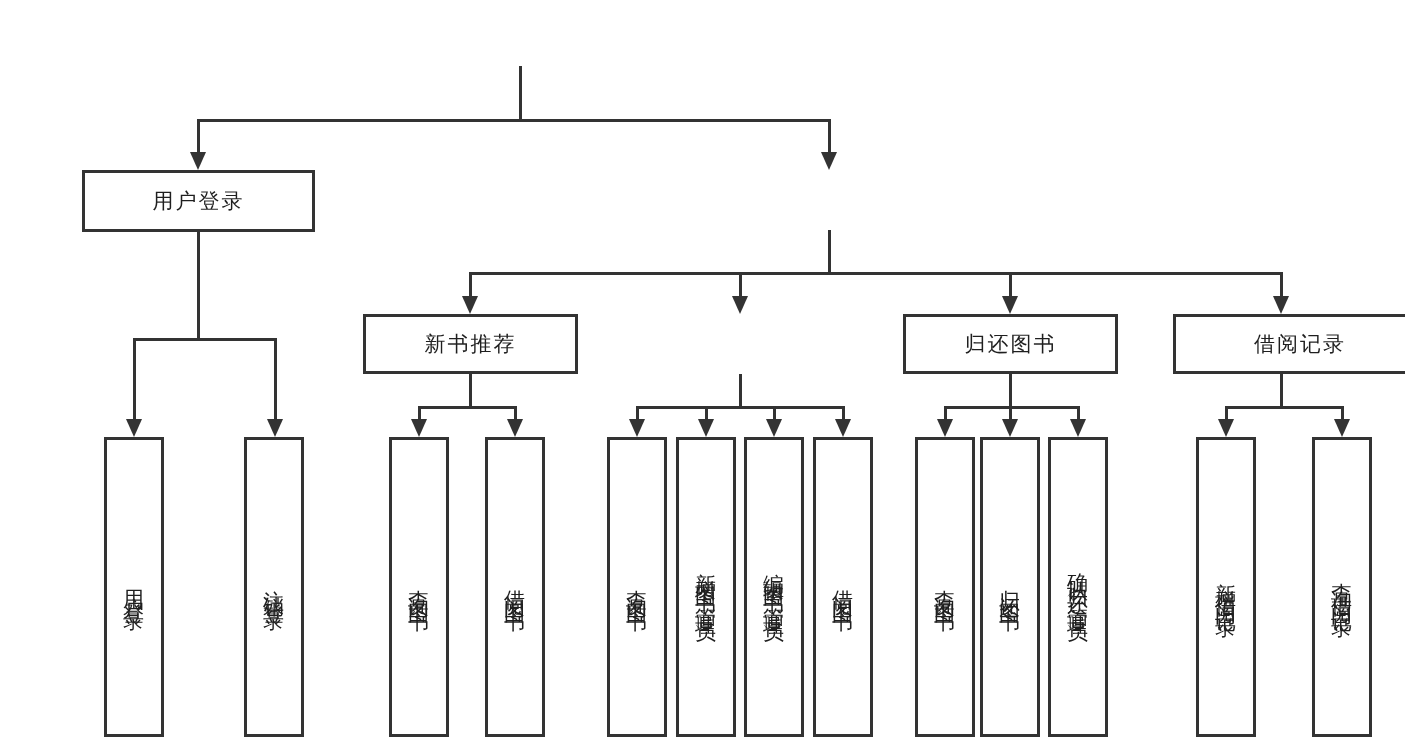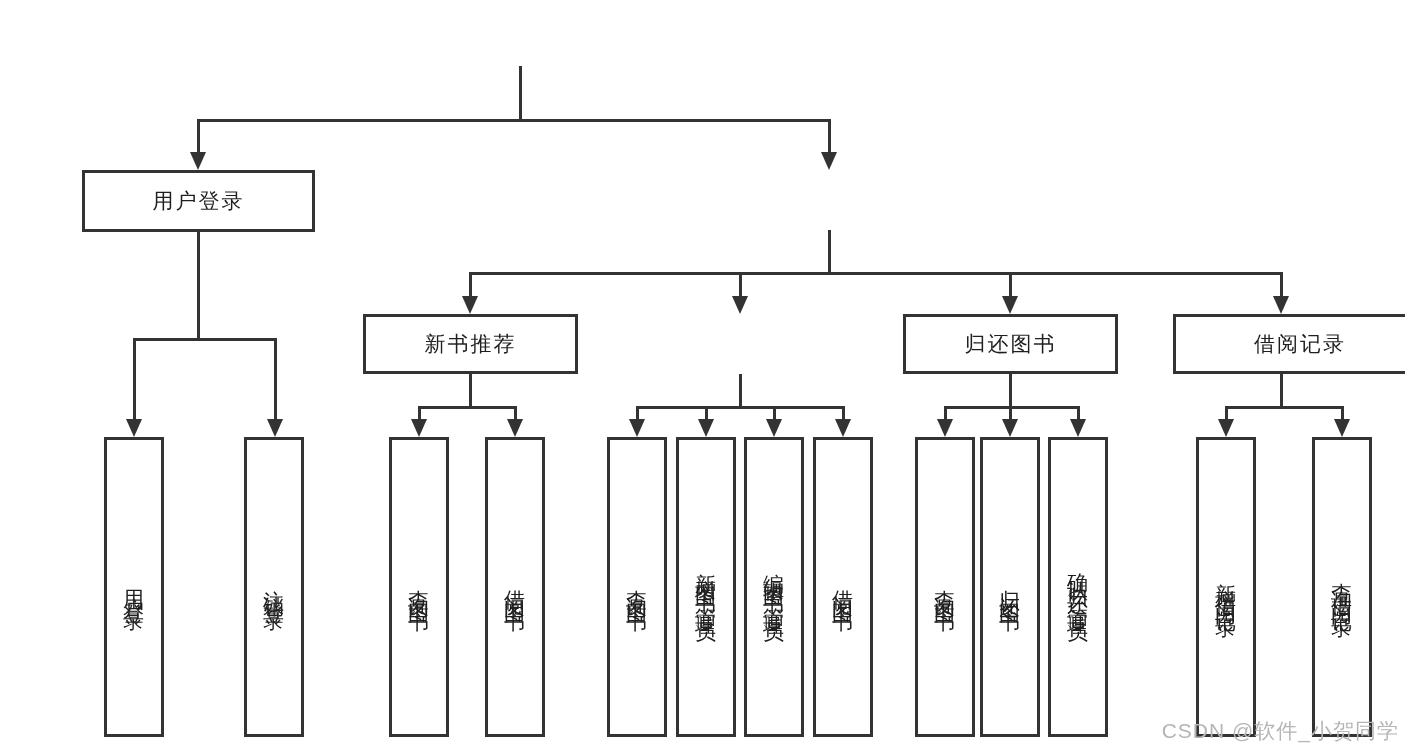--- a/index.html
+++ b/index.html
@@ -110,15 +110,14 @@
   <div class="ah" style="left:1002px;top:419px"></div>
   <div class="ah" style="left:1070px;top:419px"></div>
 
   <div class="vl" style="left:1280px;top:374px;height:32px"></div>
   <div class="hl" style="left:1225px;top:406px;width:119px"></div>
   <div class="vl" style="left:1225px;top:406px;height:15px"></div>
   <div class="vl" style="left:1341px;top:406px;height:15px"></div>
   <div class="ah" style="left:1218px;top:419px"></div>
   <div class="ah" style="left:1334px;top:419px"></div>
 
-  <div id="watermark">CSDN @软件_小贺同学</div>
 
 </div>
 
 </body></html>

